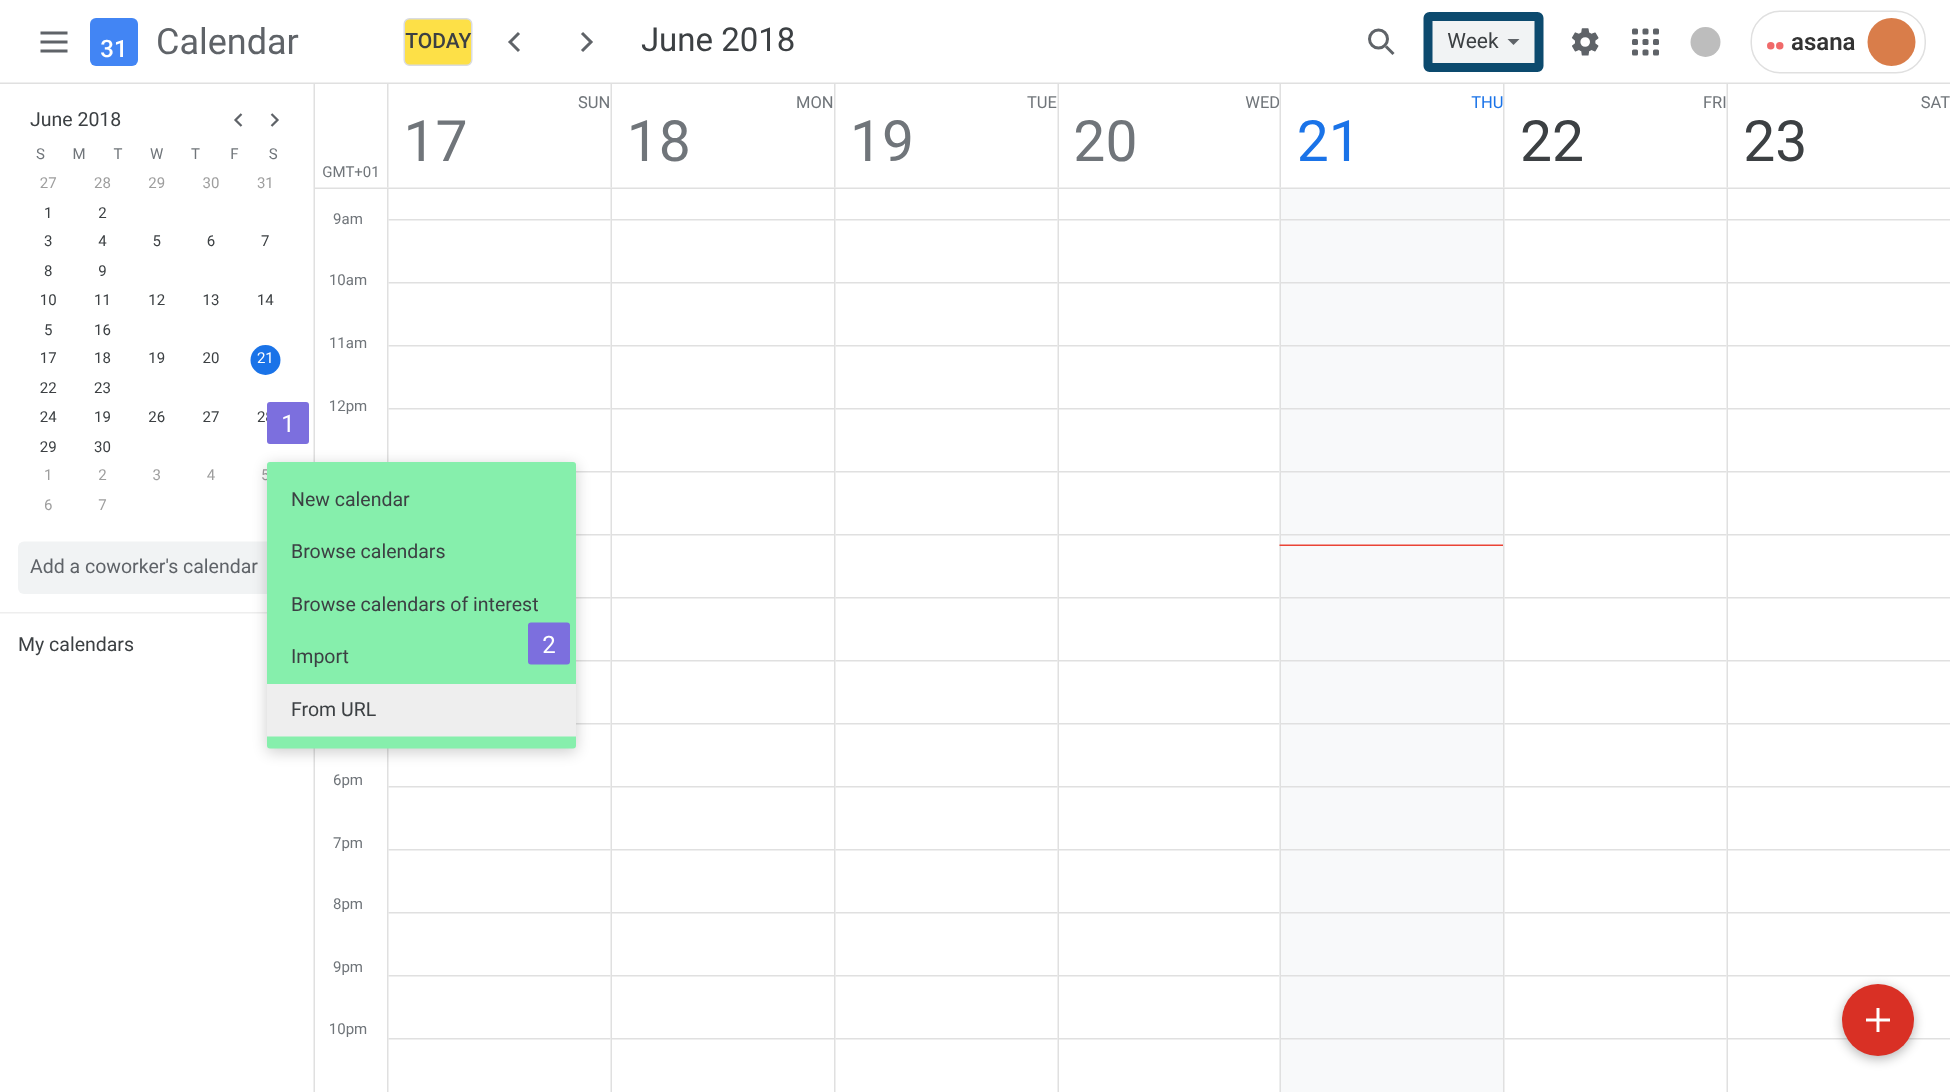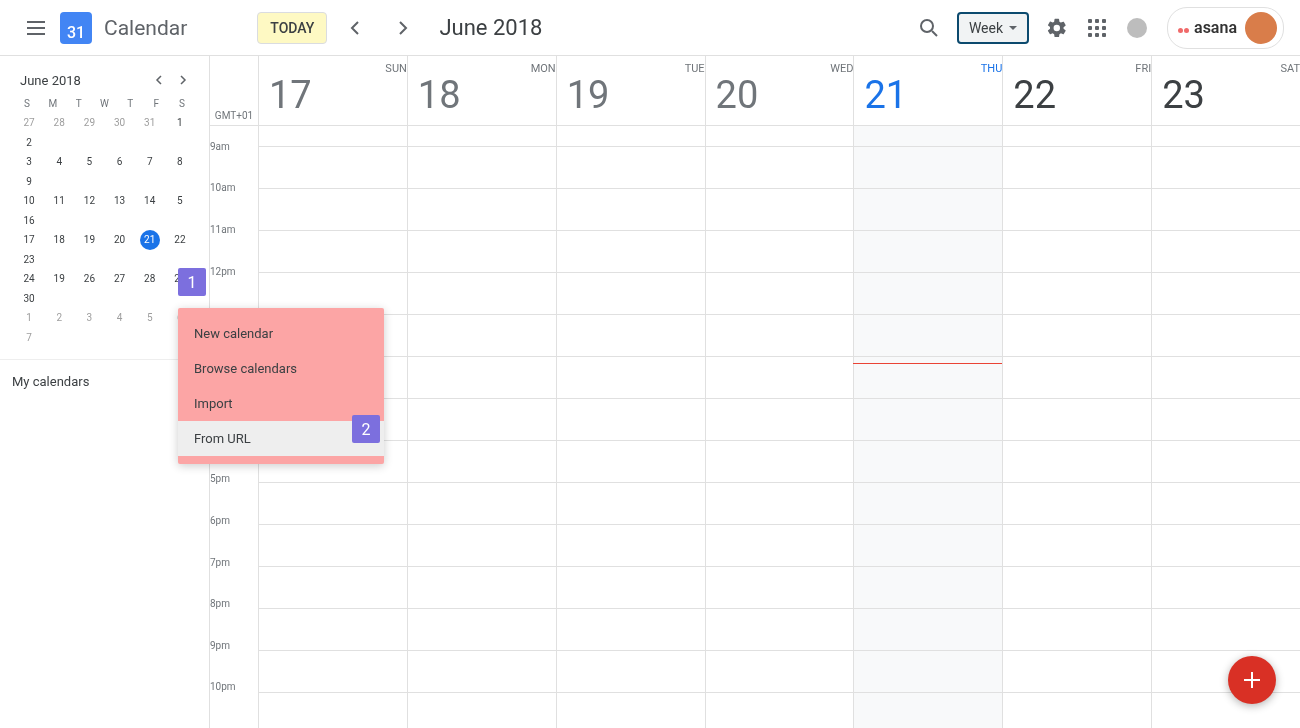--- a/index.html
+++ b/index.html
@@ -5,75 +5,75 @@
   * { box-sizing: border-box; }
   html, body { margin:0; padding:0; font-family: Roboto, Arial, sans-serif; background:#fff; color:#3c4043; }
   body { width:1300px; height:728px; overflow:hidden; position:relative; }
 
   
   .header { height:56px; display:flex; align-items:center; padding:0 16px; border-bottom:1px solid #e0e0e0; }
   .icon-btn { width:40px; height:40px; display:flex; align-items:center; justify-content:center; border-radius:50%; cursor:pointer; color:#5f6368; }
   .menu-icon { flex-direction:column; }
   .menu-icon span { width:18px; height:2px; background:#5f6368; margin:2px 0; }
   .logo-img { width:32px; height:32px; background:#4285f4; color:#fff; display:flex; align-items:flex-end; justify-content:center; padding-bottom:2px; font-size:16px; font-weight:500; border-radius:4px; margin-left:4px; }
-  .logo-text { font-size:21px; color:#5f6368; margin-left:12px; font-weight:400; }
-  .today-btn { margin-left:70px; padding:7px 12px; border:1px solid #dadce0; border-radius:4px; font-size:14px; font-weight:500; color:#3c4043; background:#fef9c3; cursor:pointer; }
+  .logo-text { font-size:24px; color:#5f6368; margin-left:12px; font-weight:400; }
+  .today-btn { margin-left:70px; padding:7px 0; border:1px solid #dadce0; border-radius:4px; font-size:14px; font-weight:500; color:#3c4043; background:#fde047; cursor:pointer; }
   .nav-prev, .nav-next { margin-left:8px; }
   .title { font-size:22px; color:#3c4043; margin-left:16px; font-weight:400; }
   .spacer { flex:1; }
-  .view-select { display:flex; align-items:center; background:#f1f3f4; border:2px solid #0c4a6e; border-radius:4px; padding:6px 10px; font-size:14px; color:#3c4043; cursor:pointer; margin:0 8px; }
+  .view-select { display:flex; align-items:center; background:#f1f3f4; border:6px solid #0c4a6e; border-radius:4px; padding:6px 10px; font-size:14px; color:#3c4043; cursor:pointer; margin:0 8px; }
   .view-select .caret { margin-left:6px; border-left:4px solid transparent; border-right:4px solid transparent; border-top:4px solid #5f6368; }
   .apps-grid { width:18px; height:18px; display:grid; grid-template-columns:repeat(3,4px); grid-template-rows:repeat(3,4px); gap:3px; }
   .apps-grid span { background:#5f6368; border-radius:1px; }
   .bell-dot { width:20px; height:20px; background:#bdbdbd; border-radius:50%; }
   .asana-chip { display:flex; align-items:center; border:1px solid #e0e0e0; border-radius:20px; padding:4px 6px 4px 10px; margin-left:10px; cursor:pointer; }
   .asana-logo { display:flex; align-items:center; }
   .asana-dots { display:grid; grid-template-columns:5px 5px; grid-template-rows:5px 5px; gap:1px; width:12px; height:12px; margin-right:4px; }
   .asana-dots span { background:#f06a6a; border-radius:50%; }
   .asana-dots span:first-child { grid-column:1 / span 2; justify-self:center; }
   .asana-text { font-size:16px; font-weight:600; color:#333; }
   .avatar { width:32px; height:32px; border-radius:50%; background:#d97d4a; margin-left:8px; }
 
   
   .sidebar { position:absolute; left:0; top:56px; width:210px; bottom:0; padding:12px 0 0 0; border-right:1px solid #e0e0e0; }
   .mini-header { display:flex; align-items:center; justify-content:space-between; padding:0 14px 6px 20px; font-size:13px; color:#3c4043; }
   .mini-nav { display:flex; }
   .mini-nav .icon-btn { width:24px; height:24px; }
   .mini-cal { width:100%; padding:0 14px; }
   .mini-dow { display:grid; grid-template-columns:repeat(7,1fr); text-align:center; font-size:10px; color:#70757a; margin-bottom:4px; }
   .mini-weeks { display:grid; grid-template-rows:repeat(6,1fr); }
-  .mini-week { display:grid; grid-template-columns:repeat(6,1fr); }
+  .mini-week { display:grid; grid-template-columns:repeat(5,1fr); }
   .mini-day { font-size:10px; text-align:center; padding:4px 0; color:#3c4043; cursor:pointer; border-radius:50%; }
   .mini-day.out { color:#9e9e9e; }
   .mini-day.today { background:#1a73e8; color:#fff; width:20px; height:20px; line-height:20px; padding:0; margin:0 auto; }
   .side-input { margin:14px 12px 0 12px; padding:10px 8px; font-size:13px; color:#5f6368; background:#f1f3f4; border-radius:4px; cursor:text; position:relative; }
   .side-section { padding:14px 12px; font-size:13px; color:#3c4043; border-top:1px solid #eee; margin-top:12px; cursor:pointer; }
 
   
   .main { position:absolute; left:210px; right:0; top:56px; bottom:0; display:flex; flex-direction:column; }
   .day-headers { display:flex; height:70px; border-bottom:1px solid #e0e0e0; }
   .tz-col { width:48px; display:flex; align-items:flex-end; justify-content:center; font-size:10px; color:#70757a; padding-bottom:4px; }
   .day-header { flex:1; border-left:1px solid #e0e0e0; padding:6px 0 0 10px; }
   .dow { font-size:11px; color:#70757a; text-transform:uppercase;text-align:right; }
   .dow.today { color:#1a73e8; }
   .date-num { font-size:38px; font-weight:400; color:#70757a; line-height:1.1; }
   .date-num.today { color:#1a73e8; }
   .date-num.bold { color:#3c4043; }
   .grid-body { flex:1; display:flex; overflow:hidden; position:relative; }
   .time-col { width:48px; display:flex; flex-direction:column; }
-  .time-slot { height:42px; text-align:left; font-size:10px; color:#70757a; padding-right:4px; position:relative; top:-5px; }
+  .time-slot { height:42px; text-align:center; font-size:10px; color:#70757a; padding-right:4px; position:relative; top:-5px; }
   .days { flex:1; display:flex; }
   .day-col { flex:1; border-left:1px solid #e0e0e0; }
   .day-col.today { background:#f8f9fa; }
   .hour { height:42px; border-top:1px solid #e0e0e0; }
   .now-line { position:absolute; left:48px; right:0; height:0; border-top:1px solid #ea4335; }
   .now-line::before { content:''; position:absolute; left:-5px; top:-5px; width:10px; height:10px; background:#ea4335; border-radius:50%; display:none; }
 
   
-  .dropdown { position:absolute; left:178px; top:308px; width:206px; background:#fca5a5; box-shadow:0 2px 10px rgba(0,0,0,0.2); border-radius:2px; padding:8px 0; z-index:100; }
+  .dropdown { position:absolute; left:178px; top:308px; width:206px; background:#86efac; box-shadow:0 2px 10px rgba(0,0,0,0.2); border-radius:2px; padding:8px 0; z-index:100; }
   .dropdown-item { padding:10px 16px; font-size:13px; color:#3c4043; cursor:pointer; position:relative; }
   .dropdown-item.hover { background:#eeeeee; }
 
   
   .badge { position:absolute; width:28px; height:28px; background:#7c6fde; color:#fff; display:flex; align-items:center; justify-content:center; font-size:16px; font-weight:400; border-radius:2px; z-index:200; }
   .badge1 { left:178px; top:268px; }
   .badge2 { left:352px; top:415px; }
 
   
   .fab { position:absolute; right:24px; bottom:24px; width:48px; height:48px; border-radius:50%; background:#d93025; color:#fff; display:flex; align-items:center; justify-content:center; font-size:28px; box-shadow:0 2px 8px rgba(0,0,0,0.3); cursor:pointer; }
@@ -224,20 +224,21 @@
           <div class="mini-day out">1</div>
           <div class="mini-day out">2</div>
           <div class="mini-day out">3</div>
           <div class="mini-day out">4</div>
           <div class="mini-day out">5</div>
           <div class="mini-day out">6</div>
           <div class="mini-day out">7</div>
         </div>
       </div>
   </div>
+  <div class="side-input">Add a coworker's calendar</div>
   <div class="side-section">My calendars</div>
 </div>
 
 <div class="main">
   <div class="day-headers" id="day-headers">
     <div class="tz-col">GMT+01</div>
   <div class="day-header">
         <div class="dow">Sun</div>
         <div class="date-num">17</div>
       </div>
@@ -405,20 +406,21 @@
           <div class="hour"></div>
         </div>
       </div>
     <div class="now-line" id="now-line" style="top: 237px; left: 643.429px; right: 297.714px;"></div>
   </div>
 </div>
 
 <div class="dropdown" id="dropdown">
     <div class="dropdown-item">New calendar</div>
     <div class="dropdown-item">Browse calendars</div>
+    <div class="dropdown-item">Browse calendars of interest</div>
     <div class="dropdown-item">Import</div>
     <div class="dropdown-item hover">From URL</div>
   </div>
 
 <div class="badge badge1">1</div>
 <div class="badge badge2">2</div>
 
 <div class="fab">
   <svg width="24" height="24" viewBox="0 0 24 24">
       <line x1="12" y1="4" x2="12" y2="20" stroke="#fff" stroke-width="2"></line>

